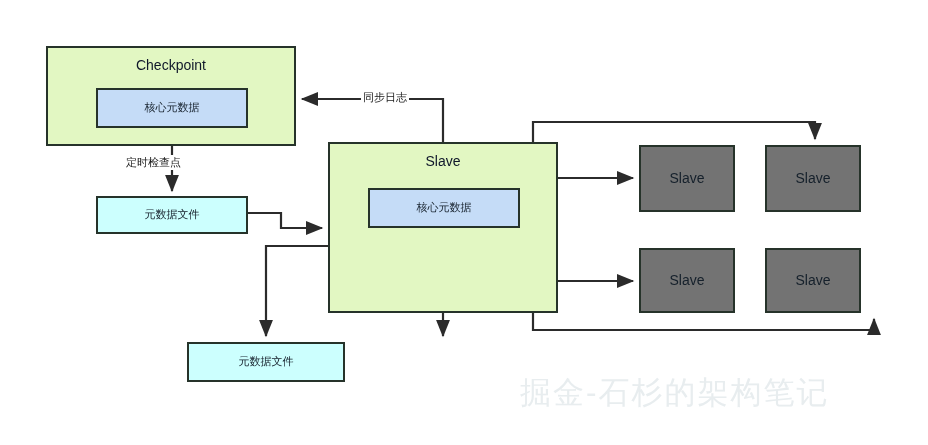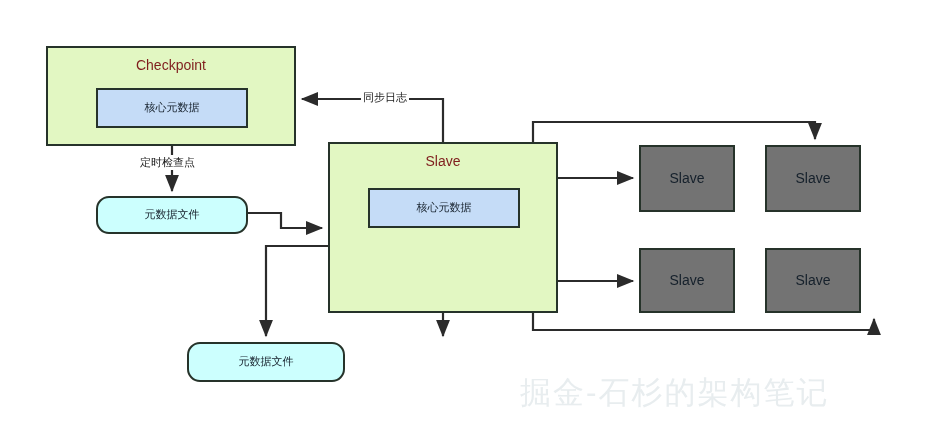--- a/index.html
+++ b/index.html
@@ -5,26 +5,26 @@
   html,body{margin:0;padding:0;background:#ffffff;}
   body{width:928px;height:445px;position:relative;overflow:hidden;
        font-family:"Liberation Sans","DejaVu Sans",sans-serif;}
   #stage{position:absolute;left:0;top:0;width:928px;height:445px;}
   svg#edges{position:absolute;left:0;top:0;width:928px;height:445px;}
 
   .box{position:absolute;box-sizing:border-box;border:2px solid #26332a;
        display:flex;align-items:center;justify-content:center;
        color:#15202b;text-align:center;line-height:1.2;}
   .box.group{align-items:flex-start;justify-content:center;}
-  .group-title{margin-top:9px;font-size:14px;color:#7f1d1d;}
+  .group-title{margin-top:9px;font-size:14px;color:#0f172a;}
 
   .c-green{background:#e2f7c2;}
   .c-blue{background:#c5dcf7;}
   .c-pink{background:#f9cfd4;}
-  .c-cyan{background:#ccfffe;border-radius:13px;}
+  .c-cyan{background:#ccfffe;}
   .c-mint{background:#737373;}
 
   .lbl{font-size:11px;}
   .lbl-en{font-size:14px;}
 
   .edge-label{position:absolute;font-size:11px;color:#1b1b1b;
       background:#ffffff;padding:0 2px;white-space:nowrap;}
 
   .watermark{position:absolute;left:520px;top:372px;font-size:31px;
       color:#e8edef;letter-spacing:2px;white-space:nowrap;
@@ -93,17 +93,17 @@
     <span class="lbl-en">Slave</span>
   </div>
   <div class="box c-mint" style="left:639px;top:248px;width:96px;height:65px;">
     <span class="lbl-en">Slave</span>
   </div>
   <div class="box c-mint" style="left:765px;top:248px;width:96px;height:65px;">
     <span class="lbl-en">Slave</span>
   </div>
 
   <div class="edge-label" style="left:361px;top:90px;">同步日志</div>
-  <div class="edge-label" style="left:138px;top:155px;">定时检查点</div>
+  <div class="edge-label" style="left:124px;top:155px;">定时检查点</div>
 
   <div class="watermark">掘金-石杉的架构笔记</div>
 
 </div>
 
 </body></html>

